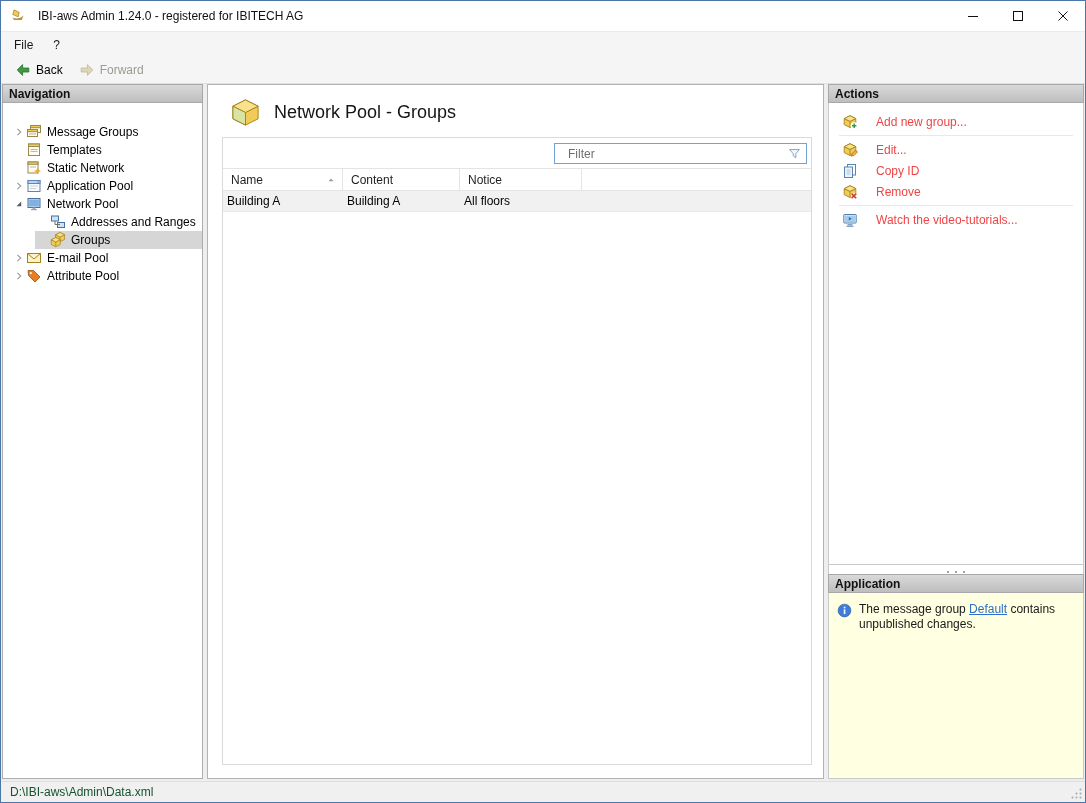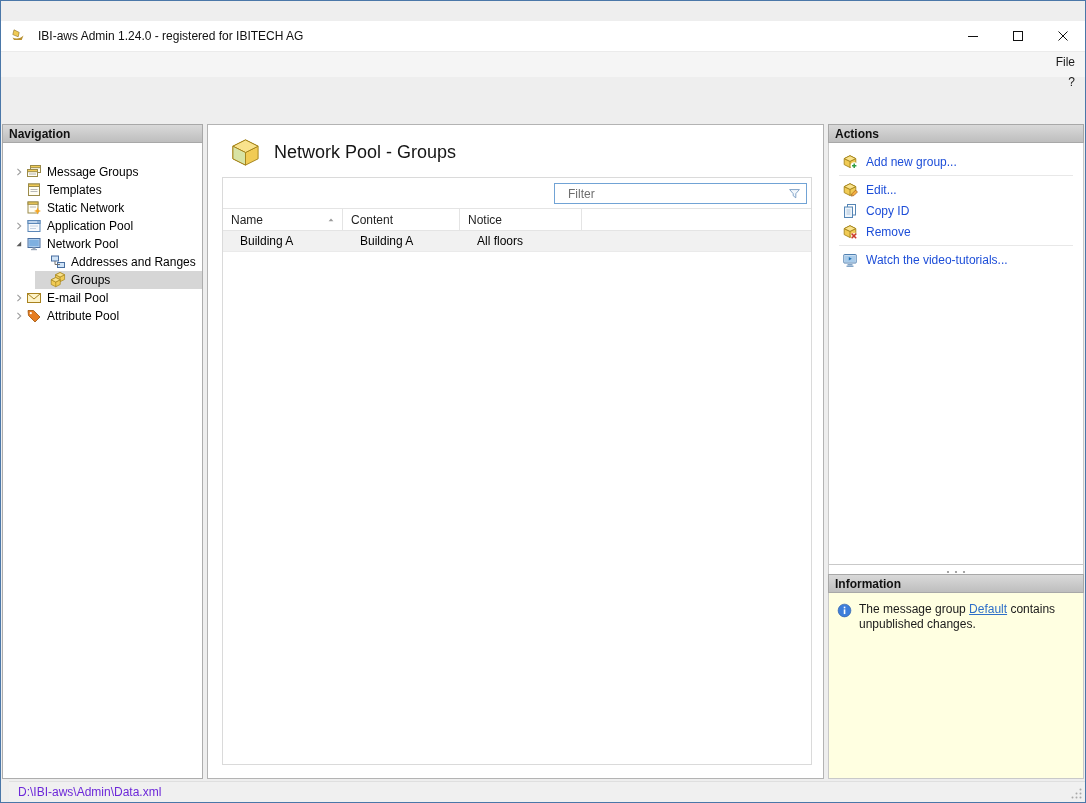--- a/index.html
+++ b/index.html
@@ -6,39 +6,39 @@
   html,body { width:1086px; height:803px; overflow:hidden; }
   body {
     font-family:"Liberation Sans", sans-serif;
     font-size:12px;
     color:#000;
     background:#EEEEEE;
   }
   .window { position:relative; width:1086px; height:803px; border:1px solid #4A77A8; background:#EEEEEE; }
 
   
-  .titlebar { height:31px; background:#FFFFFF; border-bottom:1px solid #EBEBEB; display:flex; align-items:center; padding-left:9px;margin-top:20px; }
+  .titlebar { height:31px; background:#FFFFFF; border-bottom:1px solid #EBEBEB; display:flex; align-items:center; padding-left:9px; }
   .app-icon { width:18px; height:18px; margin-right:10px; }
   .app-icon svg { width:16px; height:16px; }
   .title-text { flex:1; font-size:12px; color:#111; white-space:nowrap; }
   .win-controls { display:flex; height:100%; }
   .win-btn { width:45px; height:100%; border:none; background:transparent; display:flex; align-items:center; justify-content:center; cursor:default; }
   .win-btn svg { display:block; }
 
   
-  .menubar { height:25px; background:#F5F5F5; display:flex; align-items:flex-end; padding-left:17px;flex-direction:column; }
+  .menubar { height:25px; background:#F5F5F5; display:flex; align-items:center; padding-left:3px; }
   .menu-item { padding:3px 10px; color:#1a1a1a; }
   .toolbar { height:27px; background:#F5F5F5; border-bottom:1px solid #E0E0E0; display:flex; align-items:center; padding-left:6px; }
   .tool-btn { display:flex; align-items:center; gap:5px; padding:2px 8px; }
   .tool-btn .t-icon { width:16px; height:16px; }
   .tool-btn .t-icon svg { width:16px; height:16px; display:block; }
   .tool-btn.disabled .t-label { color:#9B9B8E; }
 
   
-  .workspace { position:absolute; top:83px; left:0; right:0; bottom:21px; background:#EEEEEE;margin-top:40px; }
+  .workspace { position:absolute; top:83px; left:0; right:0; bottom:21px; background:#EEEEEE; }
 
   .panel-header {
     height:19px; line-height:18px; padding-left:6px;
     background:linear-gradient(#D9D9D9,#BEBEBE);
     border:1px solid #A8A8A8;
     font-weight:bold; color:#111; font-size:12px;
   }
 
   
   .nav-panel { position:absolute; left:1px; top:0; width:201px; bottom:2px; }
@@ -63,38 +63,38 @@
   .filter-input { position:absolute; inset:0; width:100%; height:100%; border:none; outline:none; background:transparent; font-family:"Liberation Sans",sans-serif; font-size:12px; padding:0 24px 0 13px; color:#333; }
   .filter-input::placeholder { color:#6F6F6F; opacity:1; }
   .funnel-icon { position:absolute; right:3px; top:2px; width:16px; height:16px; }
   .funnel-icon svg { width:15px; height:15px; display:block; }
   .table-header { display:flex; height:22px; border-bottom:1px solid #E4E4E4; }
   .th { height:100%; display:flex; align-items:center; padding-left:8px; border-right:1px solid #E4E4E4; color:#1f1f1f; position:relative; }
   .th.filler { flex:1; border-right:none; }
   .th .sort { position:absolute; right:5px; top:5px; width:12px; height:12px; }
   .th .sort svg { width:12px; height:12px; display:block; }
   .tr { display:flex; height:21px; background:#F1F1F1; border-bottom:1px solid #EAEAEA; }
-  .td { display:flex; align-items:center; padding-left:17px; white-space:nowrap; overflow:hidden; }
+  .td { display:flex; align-items:center; padding-left:4px; white-space:nowrap; overflow:hidden; }
 
   
   .right-panel { position:absolute; left:827px; right:1px; top:0; bottom:2px; display:flex; flex-direction:column; }
   .actions-body { flex:1; background:#fff; border:1px solid #C9C9C9; border-top:none; padding-top:8px; overflow:hidden; }
-  .action-item { height:21px; display:flex; align-items:center; gap:8px; padding-left:13px; color:#1d4ed8; cursor:pointer; }
+  .action-item { height:21px; display:flex; align-items:center; gap:18px; padding-left:13px; color:#ef4444; cursor:pointer; }
   .act-icon { width:16px; height:16px; flex:none; }
   .act-icon svg { width:16px; height:16px; display:block; }
   .act-sep { border-top:1px solid #E8E8E8; margin:3px 10px; }
   .splitter { height:9px; background:#fff; border-left:1px solid #C9C9C9; border-right:1px solid #C9C9C9; display:flex; align-items:center; justify-content:center; }
   .info-body { height:186px; background:#FFFFE1; border:1px solid #C9C9C9; border-top:none; padding:9px 8px; display:flex; gap:7px; align-items:flex-start; }
   .info-icon { width:15px; height:15px; flex:none; margin-top:1px; }
   .info-icon svg { width:15px; height:15px; display:block; }
   .info-text { line-height:15px; max-width:212px; color:#1a1a1a; }
   .info-text a { color:#2E6FC8; text-decoration:underline; cursor:pointer; }
 
   
-  .statusbar { position:absolute; left:8px; right:0; bottom:0; height:21px; background:#F0F0F0; border-top:1px solid #DFDFDF; display:flex; align-items:center; padding-left:9px; color:#6d28d9; }
+  .statusbar { position:absolute; left:0; right:0; bottom:0; height:21px; background:#F0F0F0; border-top:1px solid #DFDFDF; display:flex; align-items:center; padding-left:9px; color:#14532d; }
   .grip { position:absolute; right:2px; bottom:2px; width:13px; height:13px; }
   .grip svg { display:block; }
 </style>
 </head>
 <body>
 
 <div class="window">
 
   <div class="titlebar">
     <span class="app-icon"><svg viewBox="0 0 16 16">
@@ -125,20 +125,38 @@
           </span>
         </button>
     </div>
   </div>
 
   <div class="menubar">
     <span class="menu-item">File</span>
     <span class="menu-item">?</span>
   </div>
 
+  <div class="toolbar">
+    <span class="tool-btn">
+      <span class="t-icon">
+          <svg viewBox="0 0 16 16">
+            <path d="M7.6 2.6 2.2 8l5.4 5.4V10h6.2V6H7.6z" fill="#3E9B41" stroke="#2C7030" stroke-width="0.8" stroke-linejoin="round"></path>
+          </svg>
+        </span>
+      <span class="t-label">Back</span>
+    </span>
+    <span class="tool-btn disabled">
+      <span class="t-icon">
+          <svg viewBox="0 0 16 16">
+            <path d="M8.4 2.6 13.8 8l-5.4 5.4V10H2.2V6h6.2z" fill="#DDD7B8" stroke="#BDB69A" stroke-width="0.8" stroke-linejoin="round"></path>
+          </svg>
+        </span>
+      <span class="t-label">Forward</span>
+    </span>
+  </div>
 
   <div class="workspace">
 
     <div class="nav-panel">
       <div class="panel-header">Navigation</div>
       <div class="tree">
           <div class="tree-item" style="margin-left: 8px;">
             <span class="chev">
               <svg viewBox="0 0 16 16">
                 <path d="M6.2 4.4 10 8l-3.8 3.6" fill="none" stroke="#9A9A9A" stroke-width="1.2"></path>
@@ -390,21 +408,21 @@
             <span class="act-label">Watch the video-tutorials...</span>
           </div>
         </div>
       <div class="splitter">
         <span><svg width="22" height="4" viewBox="0 0 22 4">
               <circle cx="3" cy="2" r="1.1" fill="#909090"></circle>
               <circle cx="11" cy="2" r="1.1" fill="#909090"></circle>
               <circle cx="19" cy="2" r="1.1" fill="#909090"></circle>
             </svg></span>
       </div>
-      <div class="panel-header">Information</div>
+      <div class="panel-header">Application</div>
       <div class="info-body">
         <span class="info-icon">
             <svg viewBox="0 0 16 16">
               <circle cx="8" cy="8" r="6.8" fill="#3D7EDB" stroke="#2A5CA8" stroke-width="0.7"></circle>
               <rect x="7.2" y="6.8" width="1.7" height="5" fill="#fff"></rect>
               <rect x="7.2" y="3.9" width="1.7" height="1.8" fill="#fff"></rect>
             </svg>
           </span>
         <div class="info-text">
           <span>The message group </span><a>Default</a><span> contains unpublished changes.</span>

